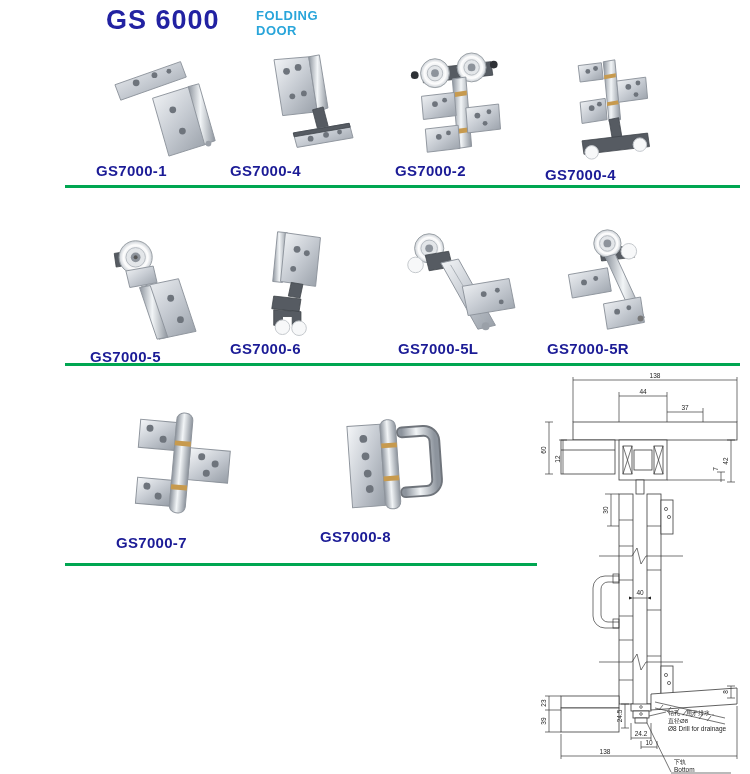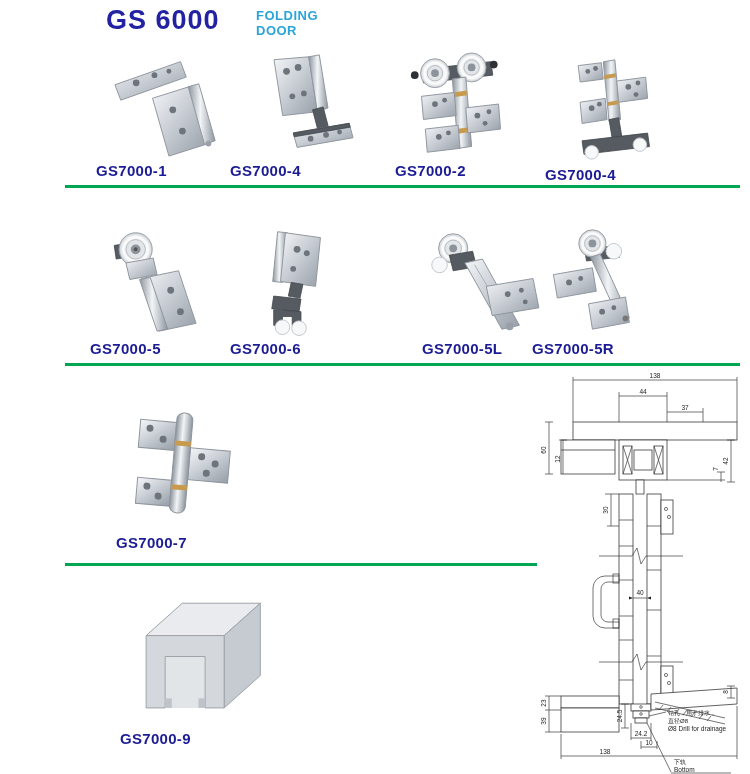--- a/index.html
+++ b/index.html
@@ -137,21 +137,21 @@
       <polygon class="p-dark" points="64,66 74,64 78,88 68,90"></polygon>
       <polygon class="p-dark" points="36,88 104,80 106,94 38,102"></polygon>
       <circle class="p-white" cx="46" cy="100" r="7"></circle>
         <circle class="p-white" cx="96" cy="92" r="7"></circle>
     </svg>
     <div class="plabel">GS7000-4</div>
   </div>
 
   <div class="sep" style="left:65px;top:185px;width:675px"></div>
 
-  <div class="cell" style="left:90px;top:224px;width:160px">
+  <div class="cell" style="left:90px;top:232px;width:160px">
     <svg width="140" height="112" viewBox="0 0 130 115">
       <polygon class="p-dark" points="18,22 30,20 32,34 20,36"></polygon>
       <circle cx="40" cy="26" r="17" fill="url(#whl)" class="t-edge"></circle>
         <circle cx="40" cy="26" r="10" fill="#e3e6e9" stroke="#b5bac0"></circle>
         <circle cx="40" cy="26" r="5" fill="#8d939b"></circle>
         <circle cx="40" cy="26" r="2" fill="#555"></circle>
       <polygon class="p-sil" points="30,40 58,35 62,52 34,57"></polygon>
       <polygon class="p-sil" points="46,56 84,48 102,102 64,110"></polygon>
       <polygon class="p-bar" points="44,57 55,55 73,108 62,110"></polygon>
       <circle class="p-hole" cx="76" cy="68" r="3.5"></circle>
@@ -169,39 +169,39 @@
         <circle class="p-hole" cx="58" cy="46" r="3"></circle>
       <polygon class="p-dark" points="56,60 68,62 65,76 53,74"></polygon>
       <polygon class="p-dark" points="38,74 66,77 64,90 36,87"></polygon>
       <path class="p-dark" d="M38,88 v16 h9 v-9 h10 v9 h9 V90 Z"></path>
       <circle class="p-white" cx="47" cy="106" r="7.5"></circle>
         <circle class="p-white" cx="64" cy="107" r="7.5"></circle>
     </svg>
     <div class="plabel">GS7000-6</div>
   </div>
 
-  <div class="cell" style="left:422px;top:224px;width:160px">
+  <div class="cell" style="left:398px;top:224px;width:160px">
     <svg width="150" height="112" viewBox="0 0 150 115">
       <circle cx="30" cy="25" r="15" fill="url(#whl)" class="t-edge"></circle>
         <circle cx="30" cy="25" r="8.5" fill="#e3e6e9" stroke="#b5bac0"></circle>
         <circle cx="30" cy="25" r="4" fill="#8d939b"></circle>
       <circle class="p-white" cx="16" cy="42" r="8"></circle>
       <polygon class="p-dark" points="26,32 50,28 54,44 30,48"></polygon>
       <polygon class="p-sil" points="42,40 60,36 98,104 80,108"></polygon>
       <line x1="52" y1="42" x2="90" y2="106" stroke="#aab0b6" stroke-width="1"></line>
       <polygon class="p-sil" points="64,64 112,56 118,86 70,94"></polygon>
       <circle class="p-hole" cx="86" cy="72" r="3"></circle>
         <circle class="p-hole" cx="100" cy="68" r="2.5"></circle>
         <circle class="p-hole" cx="104" cy="80" r="2.5"></circle>
       <circle cx="88" cy="105" r="4" fill="#9aa0a8"></circle>
     </svg>
     <div class="plabel">GS7000-5L</div>
   </div>
 
-  <div class="cell" style="left:532px;top:224px;width:160px">
+  <div class="cell" style="left:547px;top:224px;width:160px">
     <svg width="150" height="112" viewBox="0 0 150 115">
       <polygon class="p-dark" points="52,26 86,22 88,34 54,38"></polygon>
       <circle cx="60" cy="20" r="14" fill="url(#whl)" class="t-edge"></circle>
         <circle cx="60" cy="20" r="8" fill="#e3e6e9" stroke="#b5bac0"></circle>
         <circle cx="60" cy="20" r="4" fill="#8d939b"></circle>
       <circle class="p-white" cx="82" cy="28" r="8"></circle>
       <polygon class="p-bar" points="58,34 68,31 98,96 88,99"></polygon>
       <polygon class="p-sil" points="20,52 60,45 64,69 24,76"></polygon>
       <circle class="p-hole" cx="36" cy="60" r="3"></circle>
         <circle class="p-hole" cx="48" cy="56" r="2.5"></circle>
@@ -229,34 +229,40 @@
         <circle class="p-hole" cx="33" cy="90" r="3.5"></circle>
           <circle class="p-hole" cx="45" cy="99" r="3.5"></circle>
         <rect class="p-bar" x="57" y="14" width="16" height="100" rx="7"></rect>
         <rect class="p-brass" x="57" y="42" width="16" height="5"></rect>
         <rect class="p-brass" x="57" y="86" width="16" height="5"></rect>
       </g>
     </svg>
     <div class="plabel">GS7000-7</div>
   </div>
 
+  <div class="cell" style="left:320px;top:398px;width:160px">
+    <svg width="150" height="126" viewBox="0 0 150 130">
+      <g transform="rotate(-4 75 65)">
+        <rect class="p-sil" x="28" y="26" width="34" height="84"></rect>
+        <circle class="p-hole" cx="44" cy="40" r="4"></circle>
+          <circle class="p-hole" cx="45" cy="58" r="4"></circle>
+          <circle class="p-hole" cx="46" cy="76" r="4"></circle>
+          <circle class="p-hole" cx="47" cy="92" r="4"></circle>
+        <path d="M84,36 h22 a11,11 0 0 1 11,11 v40 a11,11 0 0 1 -11,11 H84" fill="none" stroke="#6f747b" stroke-width="12" stroke-linecap="round"></path>
+        <path d="M84,36 h22 a11,11 0 0 1 11,11 v40 a11,11 0 0 1 -11,11 H84" fill="none" stroke="url(#bar)" stroke-width="8" stroke-linecap="round"></path>
+        <rect class="p-bar" x="62" y="22" width="16" height="92" rx="7"></rect>
+        <rect class="p-brass" x="62" y="46" width="16" height="5"></rect>
+        <rect class="p-brass" x="62" y="80" width="16" height="5"></rect>
+      </g>
+    </svg>
+    <div class="plabel">GS7000-8</div>
+  </div>
 
   <div class="sep" style="left:65px;top:563px;width:472px"></div>
 
-  <div class="cell" style="left:120px;top:588px;width:160px">
-    <svg width="155" height="138" viewBox="0 0 160 145">
-      <polygon points="26,50 64,16 146,16 108,50" fill="#e9ebee" class="t-edge"></polygon>
-      <polygon points="108,50 146,16 146,92 108,126" fill="#c6cbd1" class="t-edge"></polygon>
-      <polygon points="46,72 88,72 88,126 46,126" fill="#e2e5e8"></polygon>
-      <path d="M26,50 H108 V126 H88 V72 H46 V126 H26 Z" fill="#d4d8dc" class="t-edge"></path>
-      <rect x="46" y="116" width="7" height="10" fill="#bfc4ca"></rect>
-      <rect x="81" y="116" width="7" height="10" fill="#bfc4ca"></rect>
-    </svg>
-    <div class="plabel">GS7000-9</div>
-  </div>
 
 
   <svg class="drawing" width="215" height="404" viewBox="0 0 215 404">
 
     <g class="d-line">
       <line x1="38" y1="7" x2="38" y2="52"></line>
         <line x1="202" y1="7" x2="202" y2="52"></line>
       <line x1="38" y1="10" x2="202" y2="10"></line>
       <line x1="84" y1="22" x2="84" y2="70"></line>
         <line x1="132" y1="22" x2="132" y2="70"></line>

